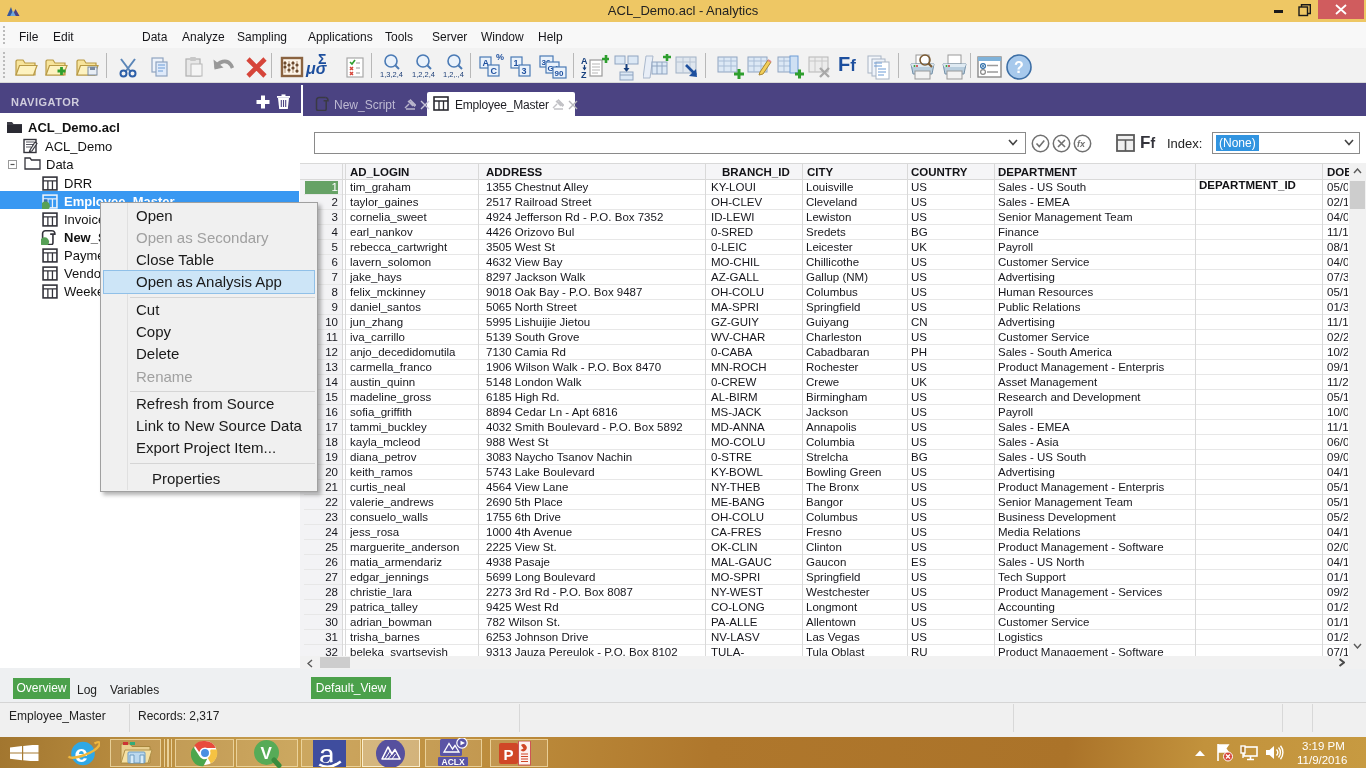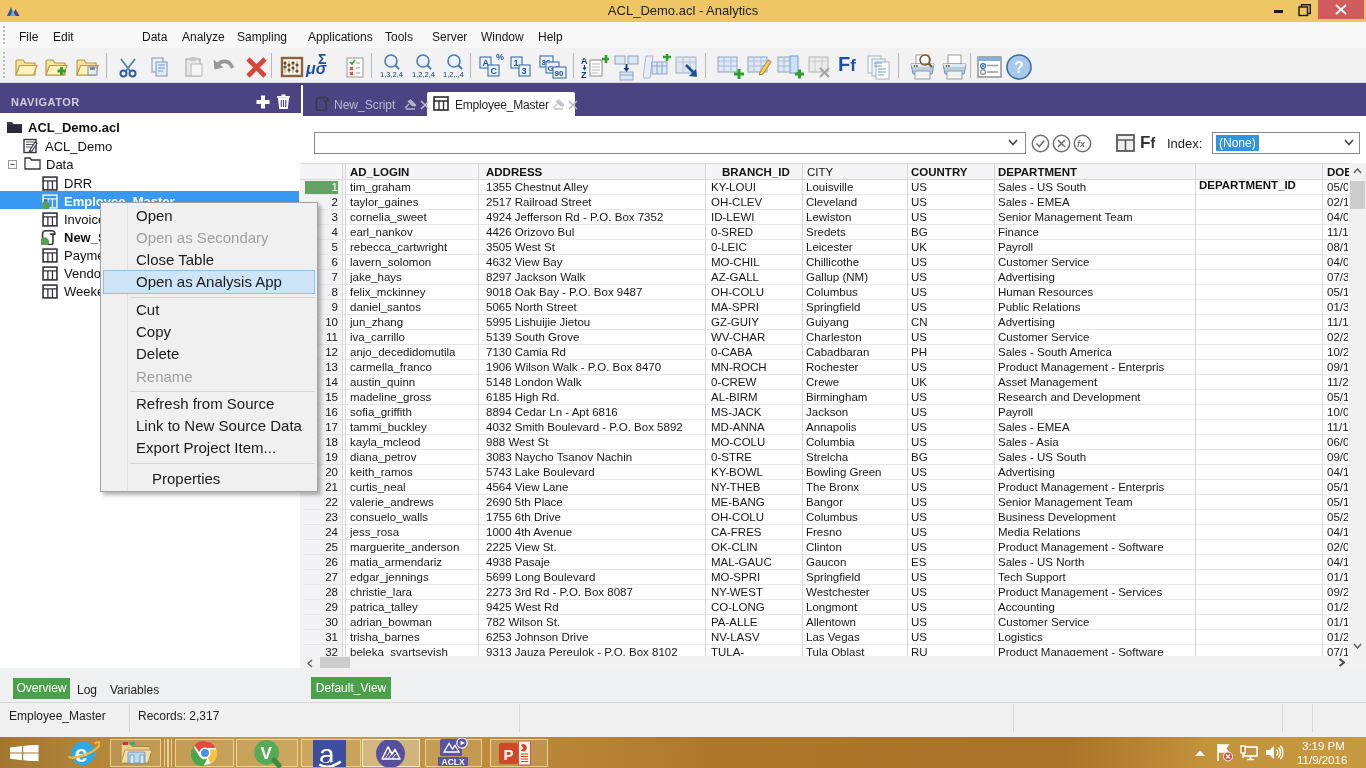--- a/index.html
+++ b/index.html
@@ -549,21 +549,21 @@
 04/1
 01/1
 09/2
 01/2
 01/1
 01/2
 07/1</div>
 <div class="a" style="left:350px;top:166px;font-size:11.5px;font-weight:bold;color:#121216;">AD_LOGIN</div>
 <div class="a" style="left:486px;top:166px;font-size:11.5px;font-weight:bold;color:#121216;">ADDRESS</div>
 <div class="a" style="left:706px;top:166px;font-size:11.5px;font-weight:bold;color:#121216;margin-left:16px;">BRANCH_ID</div>
-<div class="a" style="left:807px;top:166px;font-size:11.5px;font-weight:normal;color:#121216;">CITY</div>
+<div class="a" style="left:807px;top:166px;font-size:11.5px;font-weight:bold;color:#121216;">CITY</div>
 <div class="a" style="left:911px;top:166px;font-size:11.5px;font-weight:bold;color:#121216;">COUNTRY</div>
 <div class="a" style="left:998px;top:166px;font-size:11.5px;font-weight:bold;color:#121216;">DEPARTMENT</div>
 <div class="a" style="left:1199px;top:166px;font-size:11.5px;font-weight:bold;color:#121216;margin-top:13px;">DEPARTMENT_ID</div>
 <div class="a" style="left:1327px;top:166px;font-size:11.5px;font-weight:bold;color:#121216;">DOB</div>
 <div class="a" style="left:342px;top:163px;width:1px;height:493px;background:#d9d9d9;"></div>
 <div class="a" style="left:345px;top:163px;width:1px;height:493px;background:#d9d9d9;"></div>
 <div class="a" style="left:478px;top:163px;width:1px;height:493px;background:#d9d9d9;"></div>
 <div class="a" style="left:705px;top:163px;width:1px;height:493px;background:#d9d9d9;"></div>
 <div class="a" style="left:802px;top:163px;width:1px;height:493px;background:#d9d9d9;"></div>
 <div class="a" style="left:907px;top:163px;width:1px;height:493px;background:#d9d9d9;"></div>

